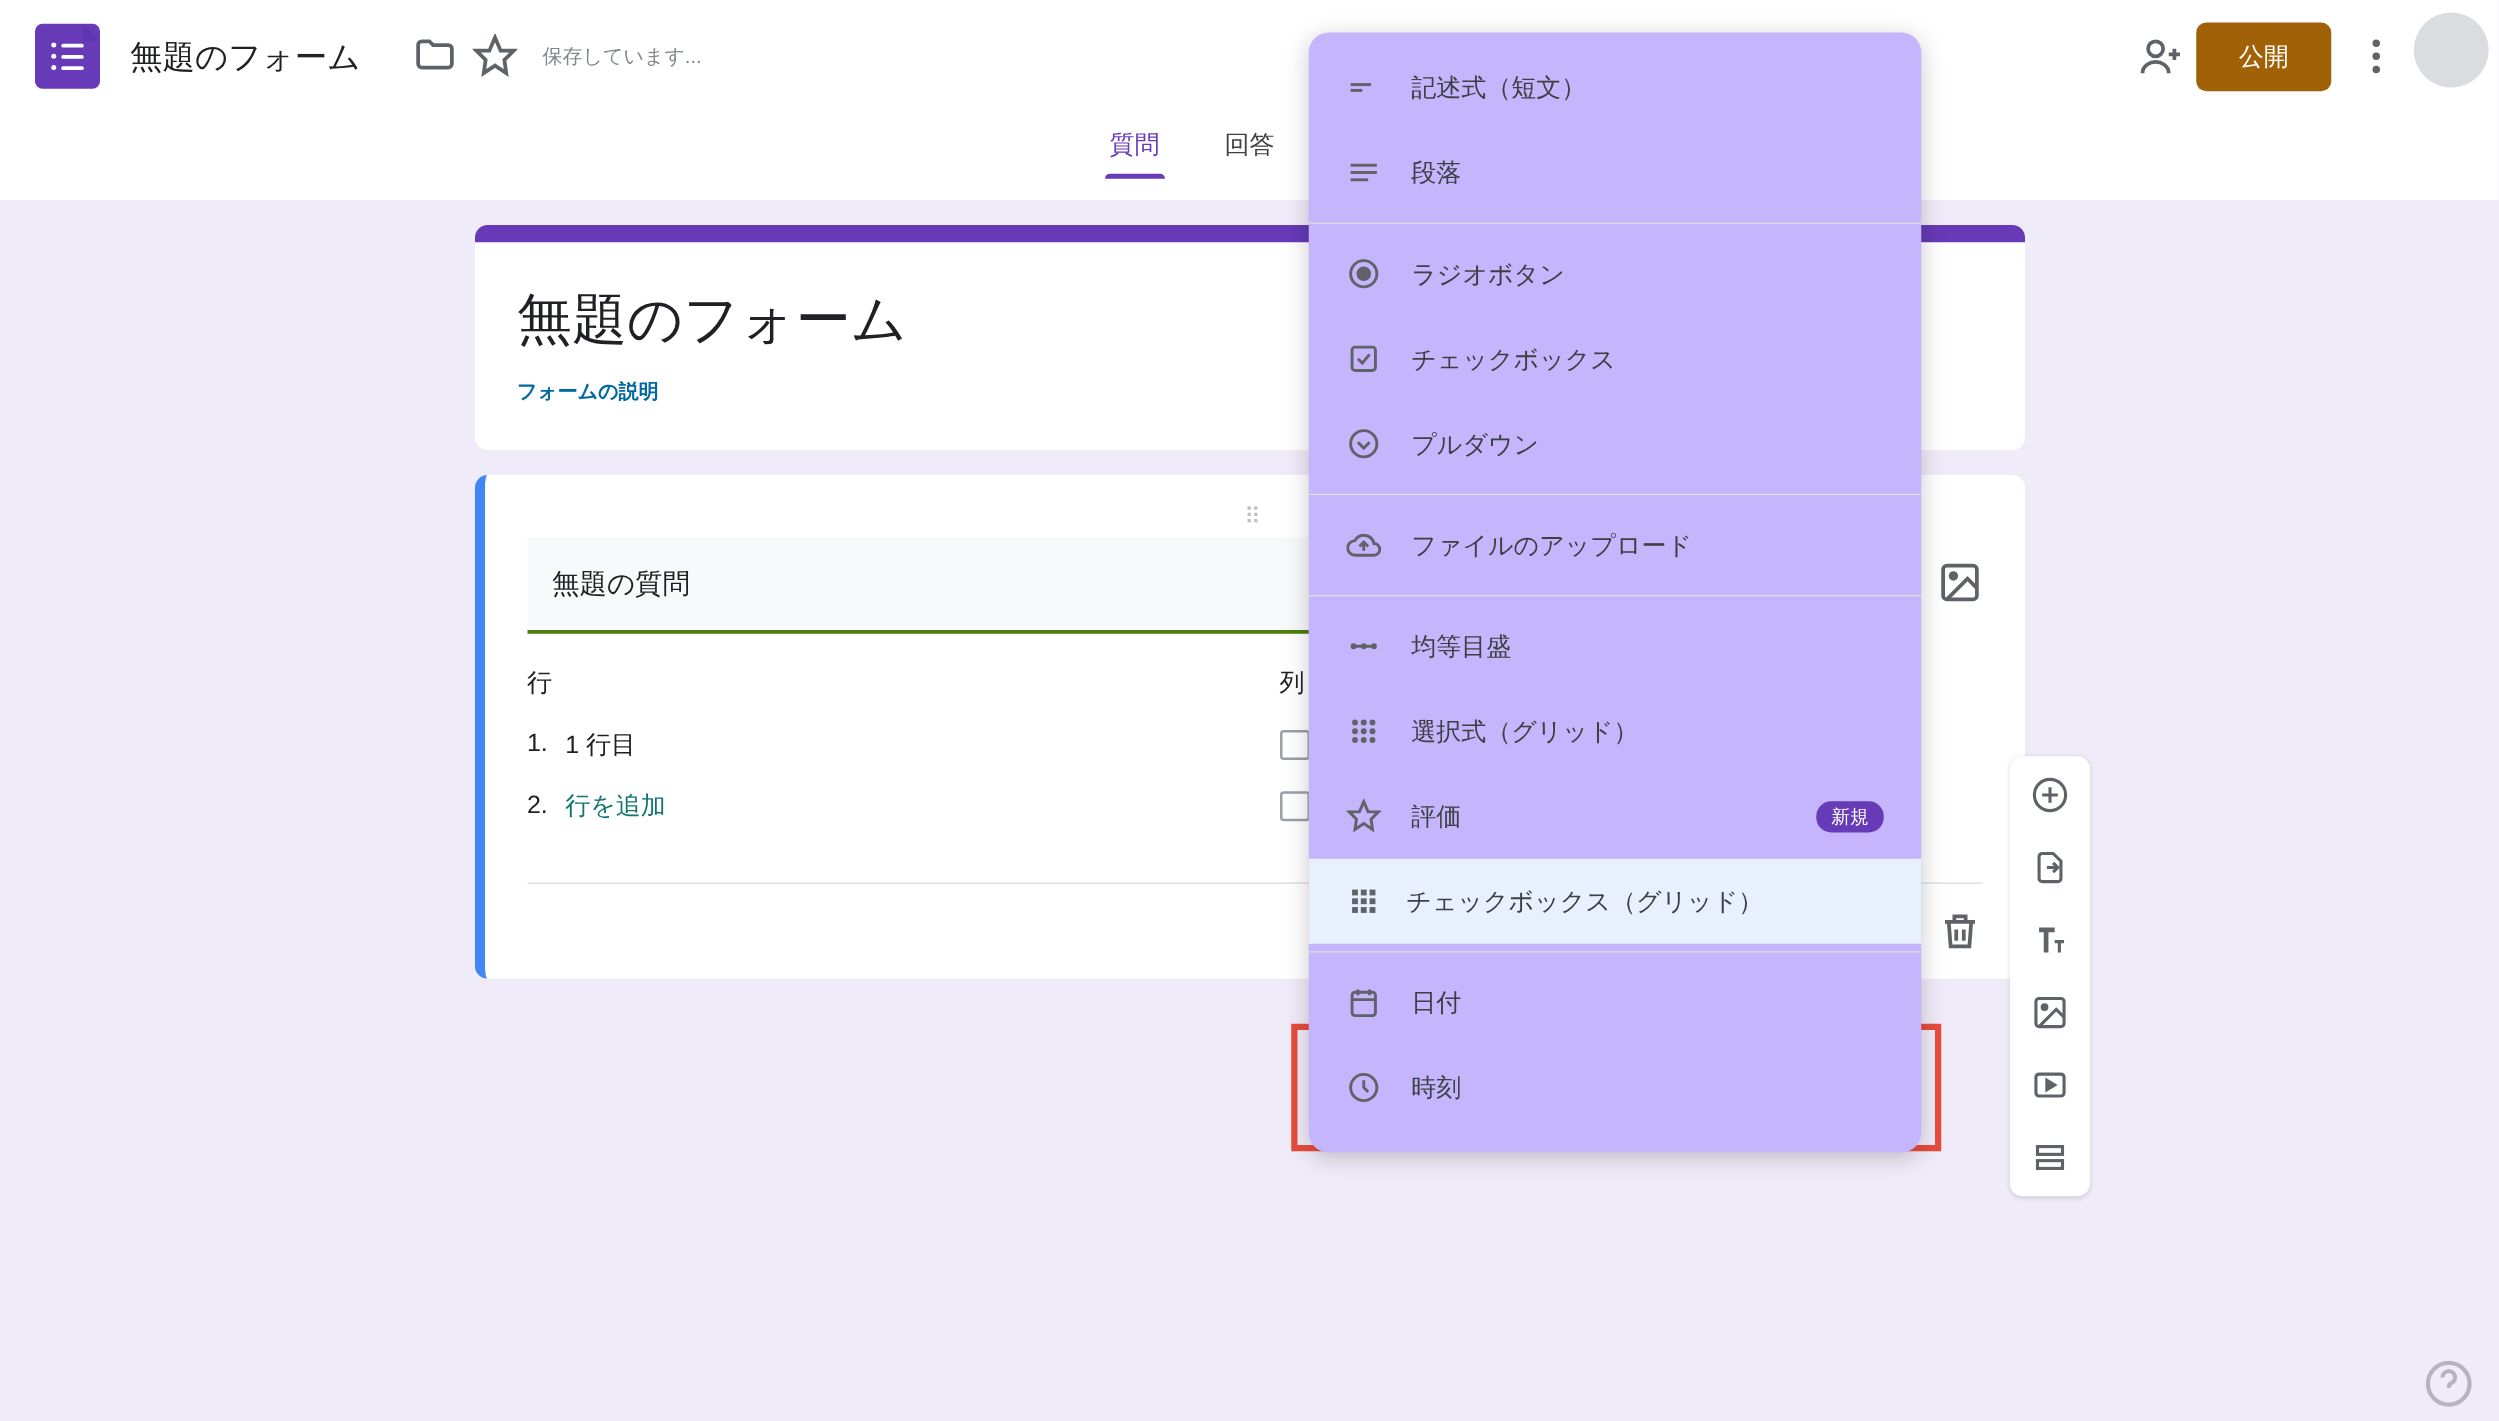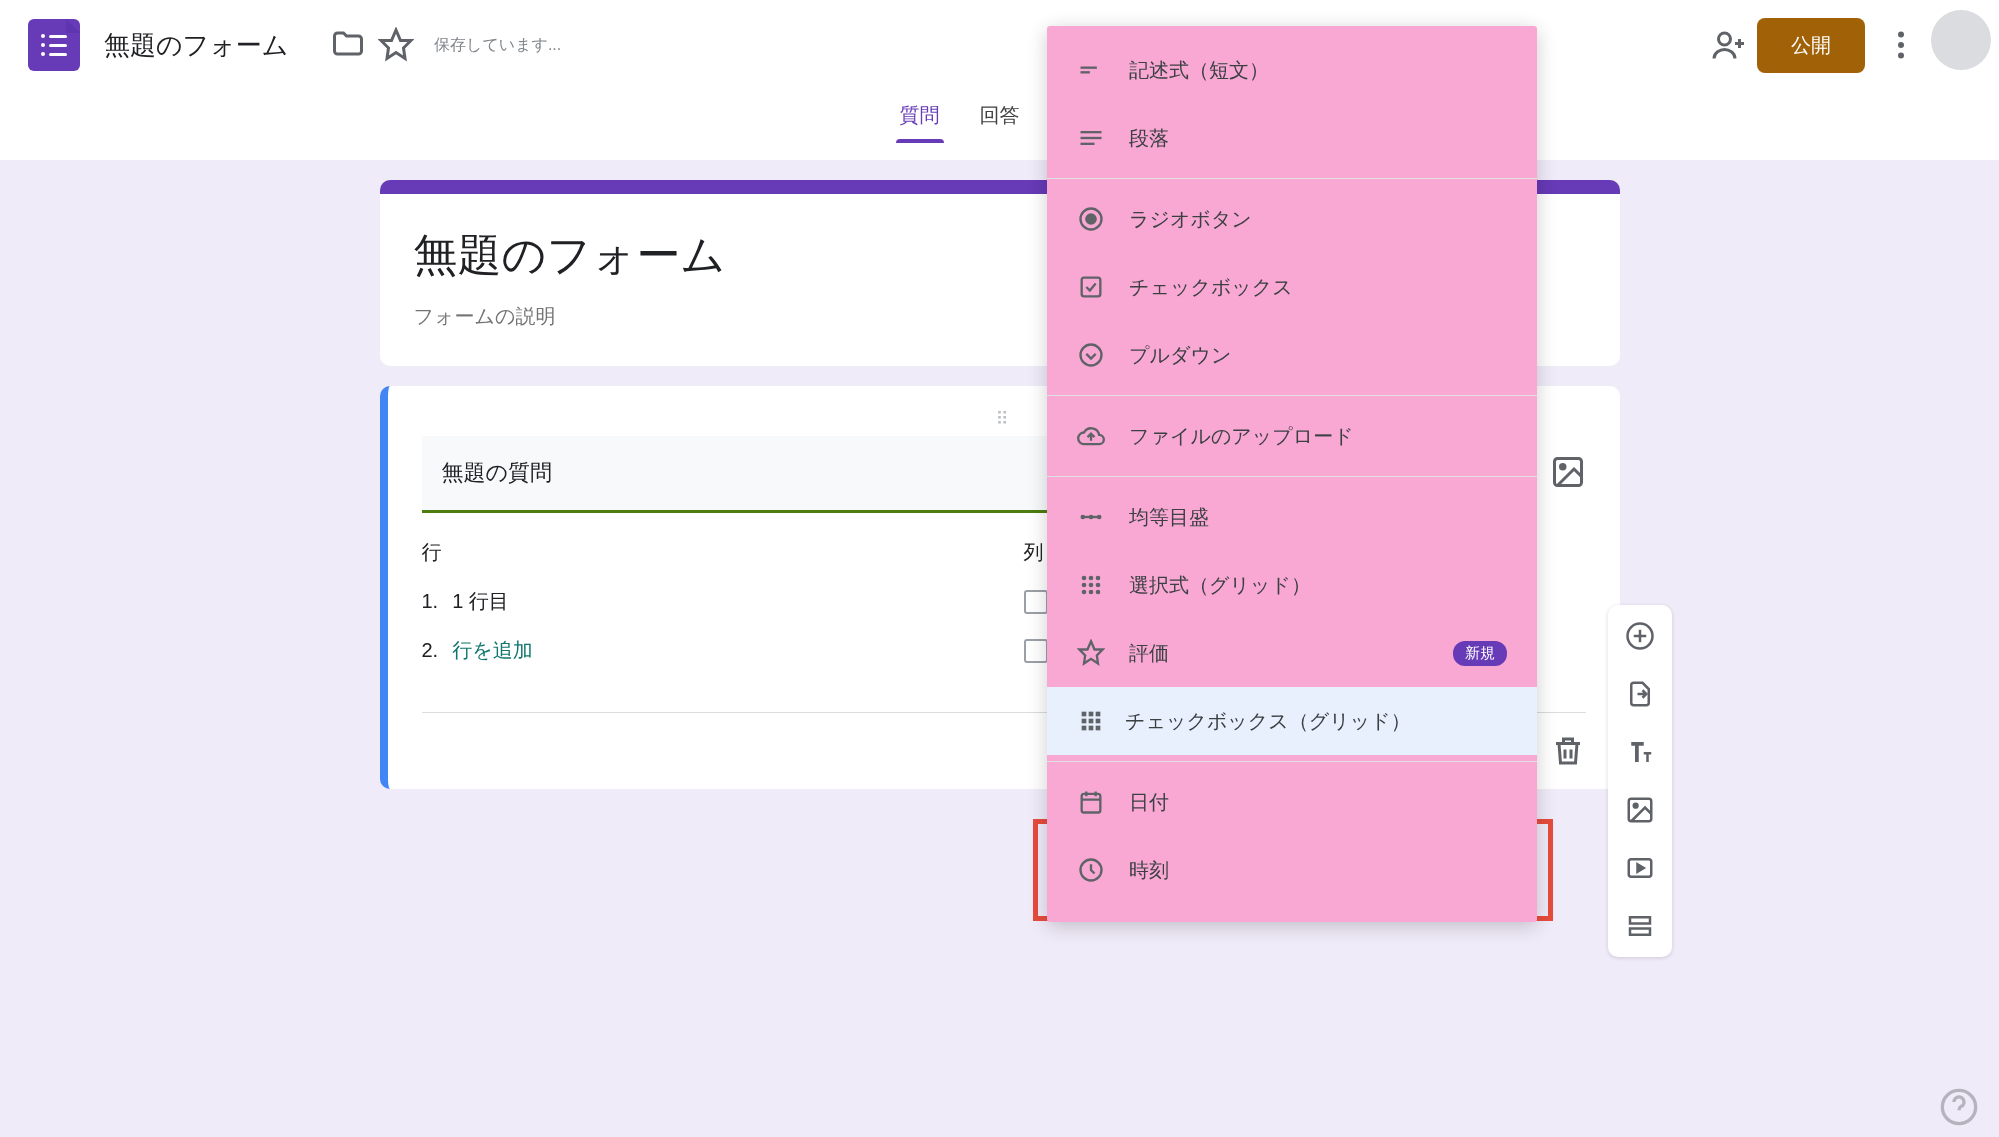--- a/index.html
+++ b/index.html
@@ -15,31 +15,31 @@
   .app-icon-dot { width: 4px; height: 4px; background:#fff; border-radius: 50%; }
   .app-icon-bar { height: 3px; flex:1; background:#fff; border-radius:2px; }
   .form-title-input { font-size: 26px; color: #202124; border:none; outline:none; background:transparent; }
   .header-icon-btn { width: 36px; height: 36px; display:flex; align-items:center; justify-content:center; color:#5f6368; margin: 0 6px; cursor:pointer; }
   .header-status { font-size: 16px; color:#80868b; margin-left: 14px; }
   .header-spacer { flex:1; }
   .collab-icon { width: 36px; height: 36px; color:#5f6368; display:flex; align-items:center; justify-content:center; margin-right: 10px; }
   .publish-btn { background:#a16207; color:#fff; border:none; padding: 14px 34px; font-size: 20px; border-radius: 8px; cursor:pointer; margin-right: 18px; font-weight: 500; }
   .more-btn { width:36px; height:36px; display:flex; align-items:center; justify-content:center; color:#5f6368; cursor:pointer; margin-right: 12px; }
   .avatar { width: 60px; height: 60px; background:#dadce0; border-radius:50%; position:relative; margin-right:-20px; margin-top:-10px; }
-  .header-tabs { display:flex; justify-content:center; gap: 32px; padding-bottom: 0; }
+  .header-tabs { display:flex; justify-content:center; gap: 44px; padding-bottom: 0; }
   .tab { padding: 12px 4px 14px; font-size: 20px; color:#404040; cursor:pointer; position:relative; }
   .tab.active { color:#673ab7; font-weight:500; }
   .tab.active::after { content:""; position:absolute; bottom:0; left:0; right:0; height:4px; background:#673ab7; border-radius:4px 4px 0 0; }
 
   
   .canvas { display:flex; justify-content:center; padding-top: 20px; position:relative; }
   .form-col { width: 1240px; }
   .title-card { background:#fff; border-radius: 10px; border-top: 14px solid #673ab7; padding: 32px 34px 36px; margin-bottom: 20px; }
   .title-card .big-title { font-size: 44px; color:#202124; margin-bottom: 18px; }
-  .title-card .desc { font-size: 20px; color:#737373; }
+  .title-card .desc { font-size: 16px; color:#0369a1;font-weight:bold; }
 
   .question-card { background:#fff; border-radius: 10px; border-left: 8px solid #4285f4; padding: 22px 34px 0; position:relative; }
   .drag-handle { text-align:center; color:#bdc1c6; letter-spacing:3px; font-size:18px; padding-bottom:6px; }
   .q-row { display:flex; align-items:flex-start; gap: 28px; }
   .q-title-wrap { flex: 1; }
   .q-title-input { width:100%; background:#f8f9fa; border:none; border-bottom:3px solid #4d7c0f; padding: 24px 20px; font-size: 22px; color:#202124; outline:none; }
   .q-image-btn { width: 36px; height:36px; color:#5f6368; display:flex; align-items:center; justify-content:center; margin-top: 18px; cursor:pointer; }
   .grid-cols { display:flex; gap: 40px; margin-top: 26px; }
   .grid-col { flex:1; }
   .grid-col-header { font-size: 20px; color:#202124; margin-bottom: 22px; }
@@ -49,21 +49,21 @@
   .grid-add { color:#0f766e;font-family:Liberation Serif, serif; }
   .checkbox-empty { width: 24px; height:24px; border:2px solid #9aa0a6; border-radius:3px; }
   .q-footer { border-top:1px solid #dadce0; margin-top: 26px; padding: 20px 0; display:flex; justify-content:flex-end; gap:28px; }
   .q-footer-btn { width:36px; height:36px; display:flex; align-items:center; justify-content:center; color:#5f6368; cursor:pointer; }
 
   
   .side-toolbar { position:absolute; left: 1608px; top: 445px; background:#fff; border-radius: 10px; box-shadow: 0 1px 4px rgba(0,0,0,0.15); width: 64px; padding: 16px 0; display:flex; flex-direction:column; align-items:center; gap: 28px; }
   .side-btn { width:30px; height:30px; color:#5f6368; display:flex; align-items:center; justify-content:center; cursor:pointer; }
 
   
-  .type-menu { position:absolute; left: 1047px; top: 26px; width: 490px; background:#f9a8d4; border-radius: 3px; box-shadow: 0 4px 20px rgba(0,0,0,0.2); padding: 10px 0 18px; z-index: 100; }
+  .type-menu { position:absolute; left: 1047px; top: 26px; width: 490px; background:#c4b5fd; border-radius: 16px; box-shadow: 0 4px 20px rgba(0,0,0,0.2); padding: 10px 0 18px; z-index: 100; }
   .menu-item { display:flex; align-items:center; padding: 20px 30px; gap: 24px; font-size: 20px; color:#3c4043; cursor:pointer; position:relative; }
   .menu-item.selected { background:#e8f0fe;gap:20px; }
   .menu-item .mi-icon { width:28px; height:28px; color:#5f6368; display:flex; align-items:center; justify-content:center; flex-shrink:0; }
   .menu-sep { height:1px; background:#e0e0e0; margin: 6px 0; }
   .badge-new { position:absolute; right:30px; background:#673ab7; color:#fff; font-size:15px; padding:3px 12px; border-radius: 12px; font-weight:500; }
   .highlight-box { position:absolute; border:5px solid #e74c3c; pointer-events:none; }
 
   svg { width: 100%; height: 100%; }
   .help-btn { position:absolute; right: 20px; bottom: 10px; width:40px; height:40px; color:#5f6368; opacity:0.4; }
 </style>

